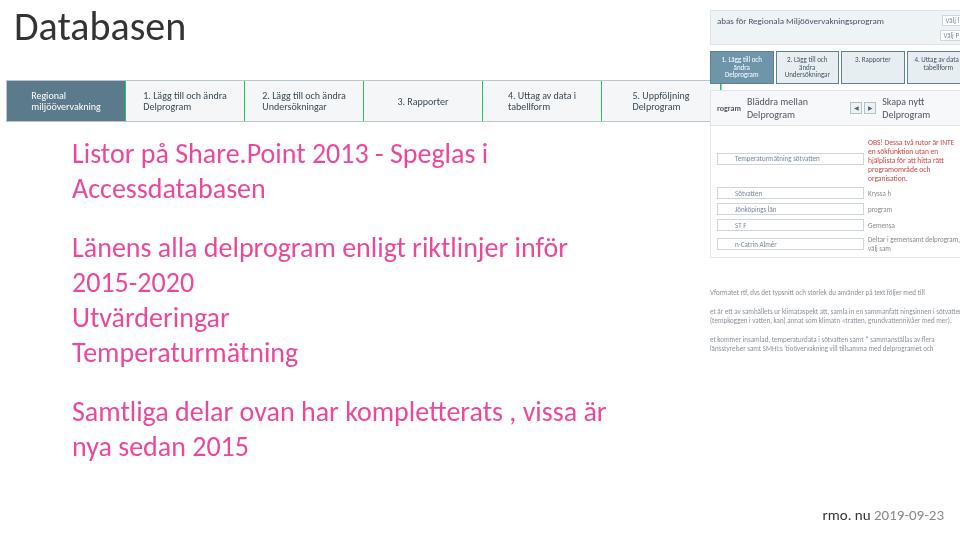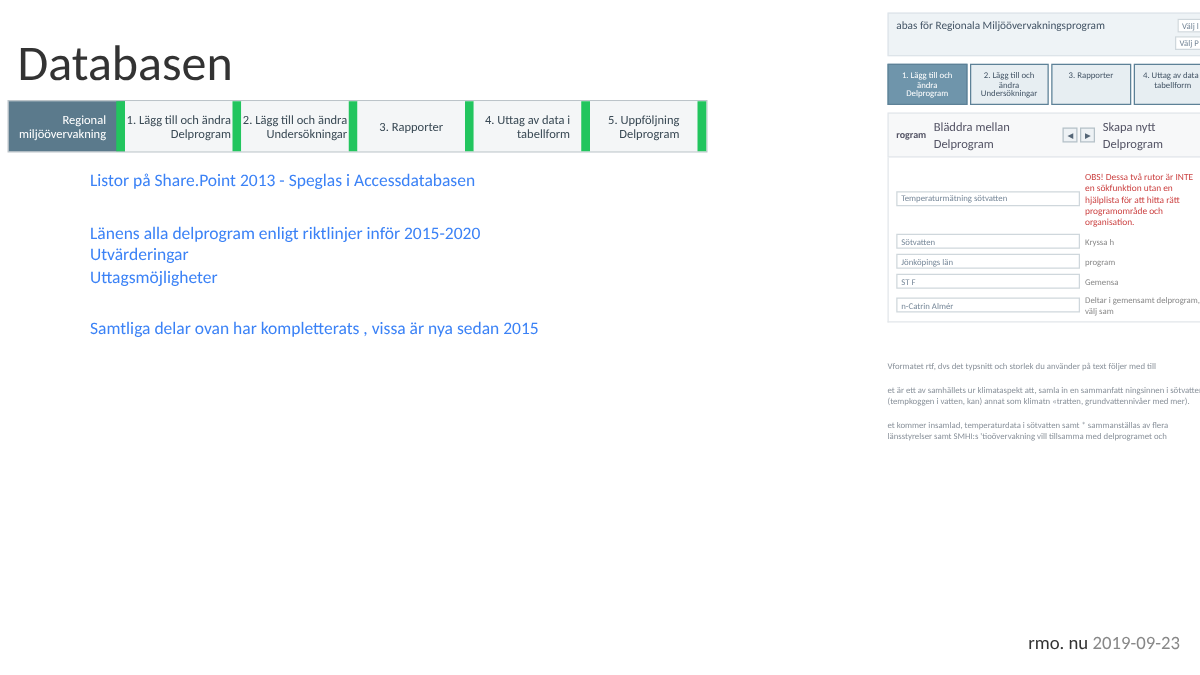--- a/index.html
+++ b/index.html
@@ -1,35 +1,35 @@
 <!DOCTYPE html>
 <html><head>
 <meta charset="utf-8">
 <style>
   html,body{margin:0;padding:0;width:960px;height:540px;font-family:Calibri,Arial,sans-serif;background:#fff;color:#222;overflow:hidden;}
   .slide{position:relative;width:960px;height:540px;}
-  .title{position:absolute;left:14px;top:26px;font-size:40px;font-weight:400;color:#333;}
+  .title{position:absolute;left:14px;top:2px;font-size:40px;font-weight:400;color:#333;}
   
   .navbar{position:absolute;left:6px;top:80px;display:flex;height:40px;border:1px solid #bcc4c9;font-size:10px;}
-  .navtab{border-right:7px solid #22c55e;display:flex;align-items:center;justify-content:center;text-align:right;padding:0 0;color:#3a4a55;background:#f4f6f7;}
+  .navtab{border-right:1px solid #22c55e;display:flex;align-items:center;justify-content:center;text-align:left;padding:0 16px;color:#3a4a55;background:#f4f6f7;}
   .navtab.first{background:#5b7a8c;color:#fff;width:86px;line-height:1.1;}
   .navtab:not(.first){width:86px;line-height:1.1;}
   
-  .body{position:absolute;left:72px;top:136px;width:560px;font-size:14px;color:#3b82f6;line-height:1.25;}
+  .body{position:absolute;left:72px;top:136px;width:560px;font-size:28px;color:#ec4899;line-height:1.25;}
   .body p{margin:0;}
   .body .gap{height:24px;}
   
   .preview{position:absolute;right:-10px;top:10px;width:260px;font-size:8px;color:#888;}
   .preview .bar{background:#eef3f6;border:1px solid #dde4e9;padding:4px 6px;color:#456;font-size:9px;}
   .preview .ribbon{display:flex;gap:2px;margin-top:6px;}
   .preview .ribbon .rtab{flex:1;background:#6f95ab;color:#fff;font-size:7px;padding:4px 2px;text-align:center;border:1px solid #5d8197;line-height:1.1;}
   .preview .ribbon .rtab.off{background:#e7eef2;color:#456;}
   .preview .section{background:#f7f8f9;border:1px solid #e2e6ea;margin-top:6px;padding:4px 6px;color:#556;}
   .preview .row{display:flex;align-items:center;gap:4px;margin-top:4px;}
-  .preview .row .field{flex:1;height:10px;border:1px solid #cfd7dc;background:#fff;font-size:7px;color:#789;display:flex;align-items:center;padding-left:3px;}
+  .preview .row .field{flex:1;height:10px;border:1px solid #cfd7dc;background:#fff;font-size:7px;color:#789;display:flex;align-items:center;padding-left:17px;}
   .preview .obs{color:#c44;font-size:7.5px;margin-top:4px;line-height:1.2;}
   .preview .note{color:#89919a;font-size:7px;margin-top:30px;line-height:1.3;}
   .preview .pager{display:flex;gap:2px;align-items:center;}
   .preview .pager .pgbtn{width:10px;height:10px;border:1px solid #b5c1c8;background:#eef2f5;display:flex;align-items:center;justify-content:center;font-size:6px;color:#567;}
   
   .footer{position:absolute;right:16px;bottom:16px;font-size:15px;color:#333;}
 </style>
 </head>
 <body>
 
@@ -44,21 +44,21 @@
     <div class="navtab">3. Rapporter</div>
     <div class="navtab">4. Uttag av data i<br>tabellform</div>
     <div class="navtab">5. Uppföljning<br>Delprogram</div>
   </div>
 
   <div class="body">
     <p>Listor på Share.Point 2013 - Speglas i Accessdatabasen</p>
     <div class="gap"></div>
     <p>Länens alla delprogram enligt riktlinjer inför 2015-2020</p>
     <p>Utvärderingar</p>
-    <p>Uttagsmöjligheter</p>
+    <p>Temperaturmätning</p>
     <div class="gap"></div>
     <p>Samtliga delar ovan har kompletterats , vissa är nya sedan 2015</p>
   </div>
 
   <div class="preview">
     <div class="bar">
       <span>abas för Regionala Miljöövervakningsprogram</span>
       <div style="float:right;display:flex;gap:4px;">
         <span style="border:1px solid #cfd7dc;background:#fff;padding:0 3px;font-size:7px;color:#789;">Välj l</span>
       </div>

